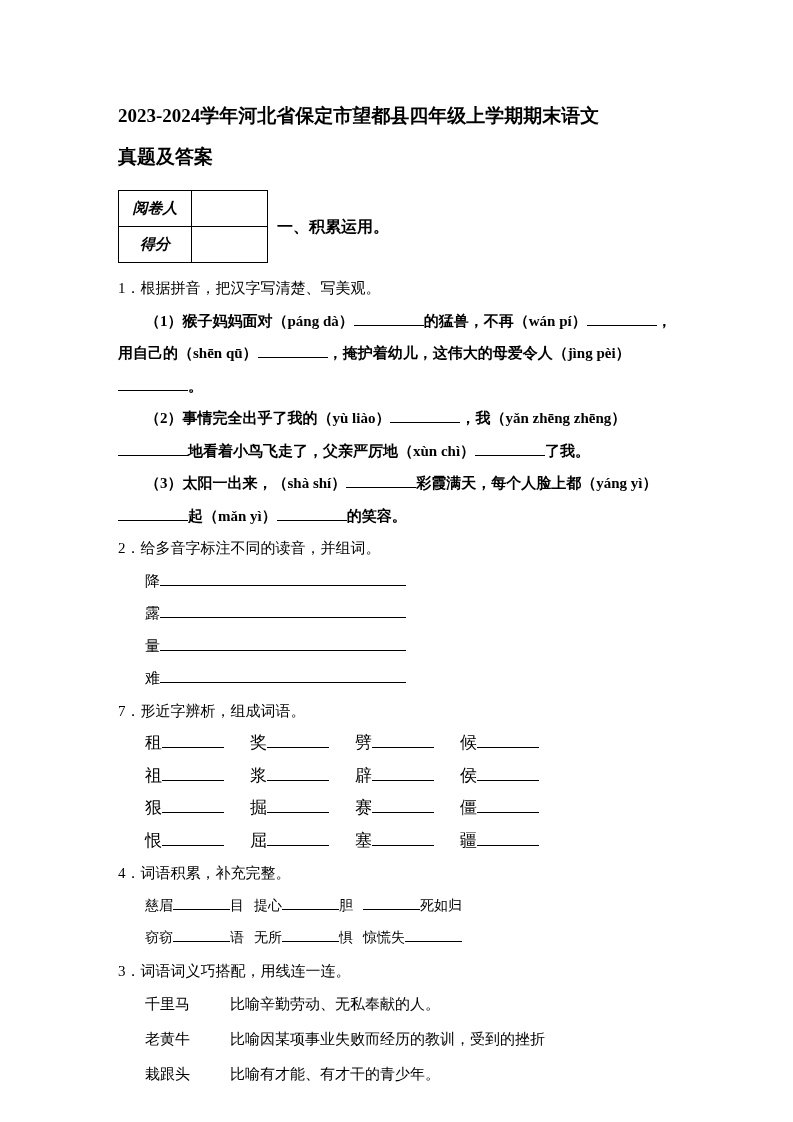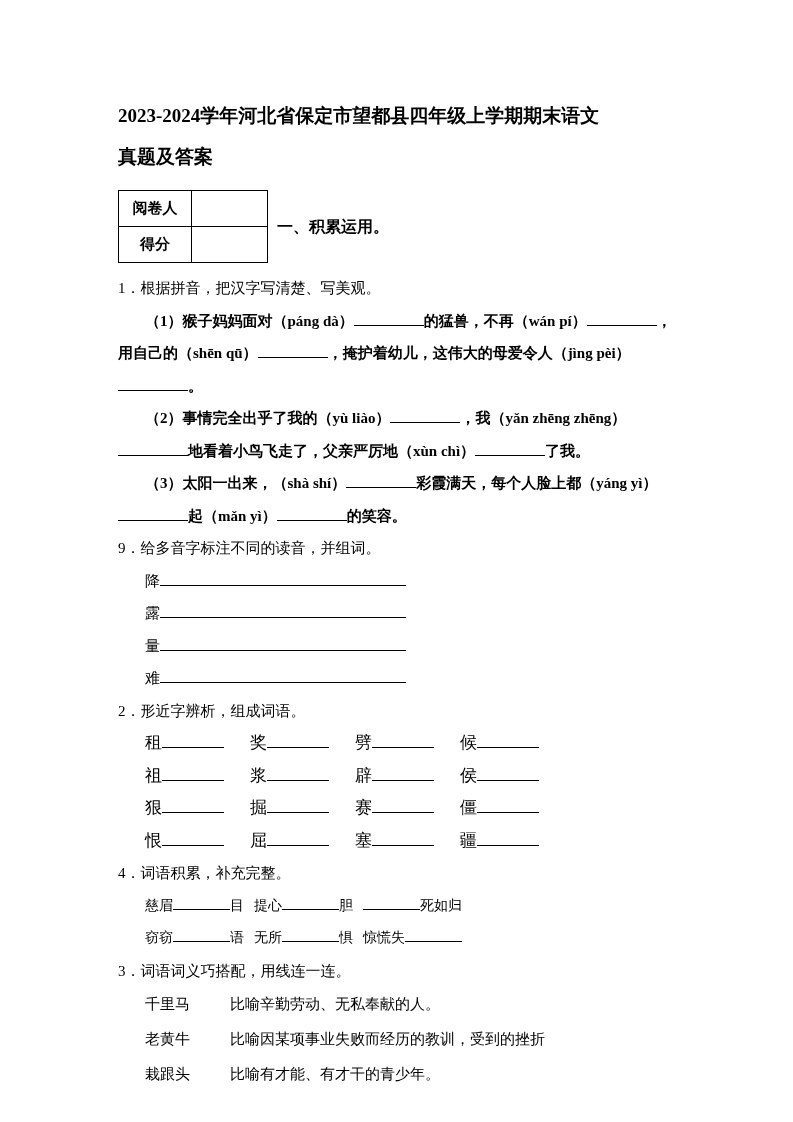--- a/index.html
+++ b/index.html
@@ -28,20 +28,21 @@
     align-items: center;
     margin-top: 13px;
     margin-bottom: 9px;
   }
   .score-table { border-collapse: collapse; }
   .score-table td {
     border: 1.6px solid #000;
     height: 36px;
     font-size: 15px;
     padding: 0;
+    font-style: italic;
   }
   .score-table td.label {
     width: 73px;
     text-align: center;
     font-weight: bold;
   }
   .score-table td.cell { width: 76px; }
   .section-heading {
     font-size: 16px;
     font-weight: bold;
@@ -95,28 +96,28 @@
   </div>
 
   <p class="stem">1．根据拼音，把汉字写清楚、写美观。</p>
 
   <p class="para indent"><span>（1）猴子妈妈面对（páng dà）</span><span class="blank w70"></span><span>的猛兽，不再（wán pí）</span><span class="blank w70"></span><span>，用自己的（shēn qū）</span><span class="blank w70"></span><span>，掩护着幼儿，这伟大的母爱令人（jìng pèi）</span><span class="blank w70"></span><span>。</span></p>
 
   <p class="para indent"><span>（2）事情完全出乎了我的（yù liào）</span><span class="blank w70"></span><span>，我（yǎn zhēng zhēng）</span><span class="blank w70"></span><span>地看着小鸟飞走了，父亲严厉地（xùn chì）</span><span class="blank w70"></span><span>了我。</span></p>
 
   <p class="para indent"><span>（3）太阳一出来，（shà shí）</span><span class="blank w70"></span><span>彩霞满天，每个人脸上都（yáng yì）</span><span class="blank w70"></span><span>起（mǎn yì）</span><span class="blank w70"></span><span>的笑容。</span></p>
 
-  <p class="stem">9．给多音字标注不同的读音，并组词。</p>
+  <p class="stem">2．给多音字标注不同的读音，并组词。</p>
 
   <p class="para pad"><span>降</span><span class="blank wlong"></span></p>
   <p class="para pad"><span>露</span><span class="blank wlong"></span></p>
   <p class="para pad"><span>量</span><span class="blank wlong"></span></p>
   <p class="para pad"><span>难</span><span class="blank wlong"></span></p>
 
-  <p class="stem">2．形近字辨析，组成词语。</p>
+  <p class="stem">7．形近字辨析，组成词语。</p>
 
   <div class="q3-row">
     <span class="q3-cell"><span>租</span><span class="blank w62"></span></span><span class="q3-cell"><span>奖</span><span class="blank w62"></span></span><span class="q3-cell"><span>劈</span><span class="blank w62"></span></span><span class="q3-cell"><span>候</span><span class="blank w62"></span></span>
   </div>
   <div class="q3-row">
     <span class="q3-cell"><span>祖</span><span class="blank w62"></span></span><span class="q3-cell"><span>浆</span><span class="blank w62"></span></span><span class="q3-cell"><span>辟</span><span class="blank w62"></span></span><span class="q3-cell"><span>侯</span><span class="blank w62"></span></span>
   </div>
   <div class="q3-row">
     <span class="q3-cell"><span>狠</span><span class="blank w62"></span></span><span class="q3-cell"><span>掘</span><span class="blank w62"></span></span><span class="q3-cell"><span>赛</span><span class="blank w62"></span></span><span class="q3-cell"><span>僵</span><span class="blank w62"></span></span>
   </div>

